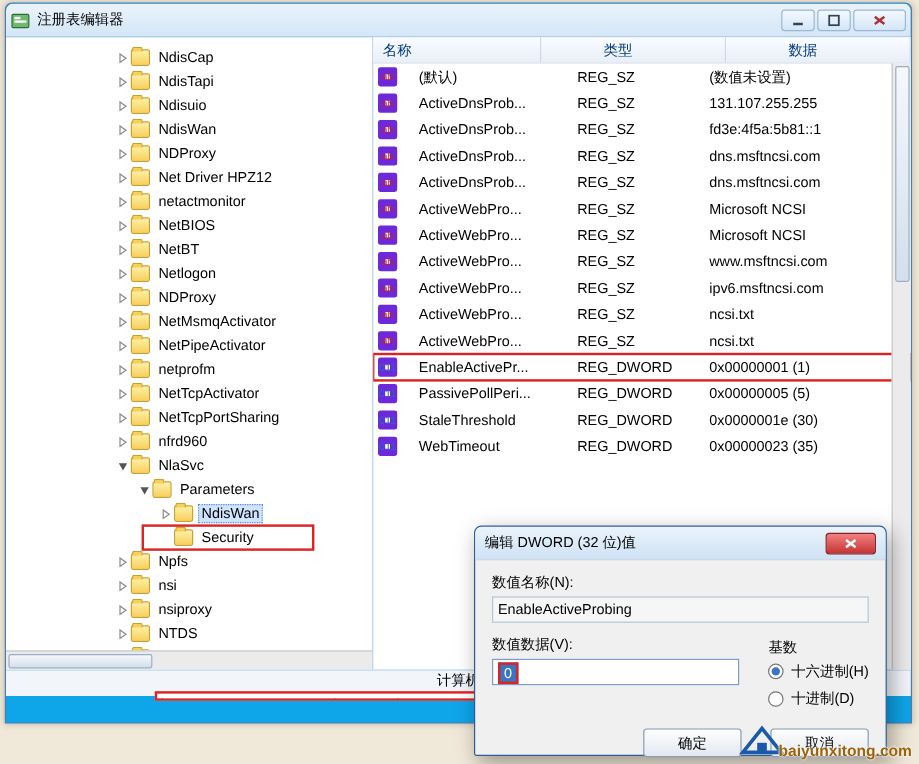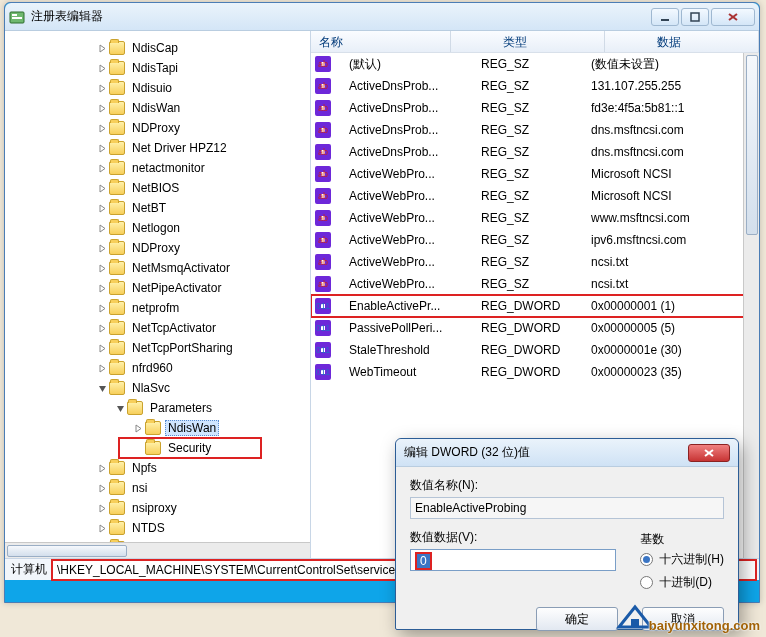--- a/index.html
+++ b/index.html
@@ -88,21 +88,21 @@
 .vicon.dw { background:#fff; color:#2b66c9; }
 .lrow .c { overflow:hidden; text-overflow:ellipsis; white-space:nowrap; }
 .lrow .c.name{width:132px;} .lrow .c.type{width:110px;} .lrow .c.data{flex:1;}
 .lrow.hi { outline:2px solid #d22; outline-offset:-1px; }
 
 .vscroll { position:absolute; top:22px; right:0; bottom:0; width:16px; background:#ebebeb; border-left:1px solid #c8c8c8; }
 .vscroll .thumb { position:absolute; left:2px; top:2px; width:12px; height:180px; background:linear-gradient(#f5f8fc,#d3dfec); border:1px solid #9aaec5; border-radius:2px; }
 
 .statusbar {
   height:22px; border-top:1px solid #c8d6e6; background:#f2f6fb;
-  display:flex; align-items:center; padding:0 2px;
+  display:flex; align-items:center; padding:0 2px;flex-direction:column;
 }
 .statusbar .lbl { padding:0 4px; }
 .statusbar .path {
   flex:1; padding:2px 4px; border:2px solid #d22; background:#fff;
   white-space:nowrap; overflow:hidden;
 }
 
 
 .dlg {
   position:absolute; left:395px; top:402px; width:344px; height:192px;

